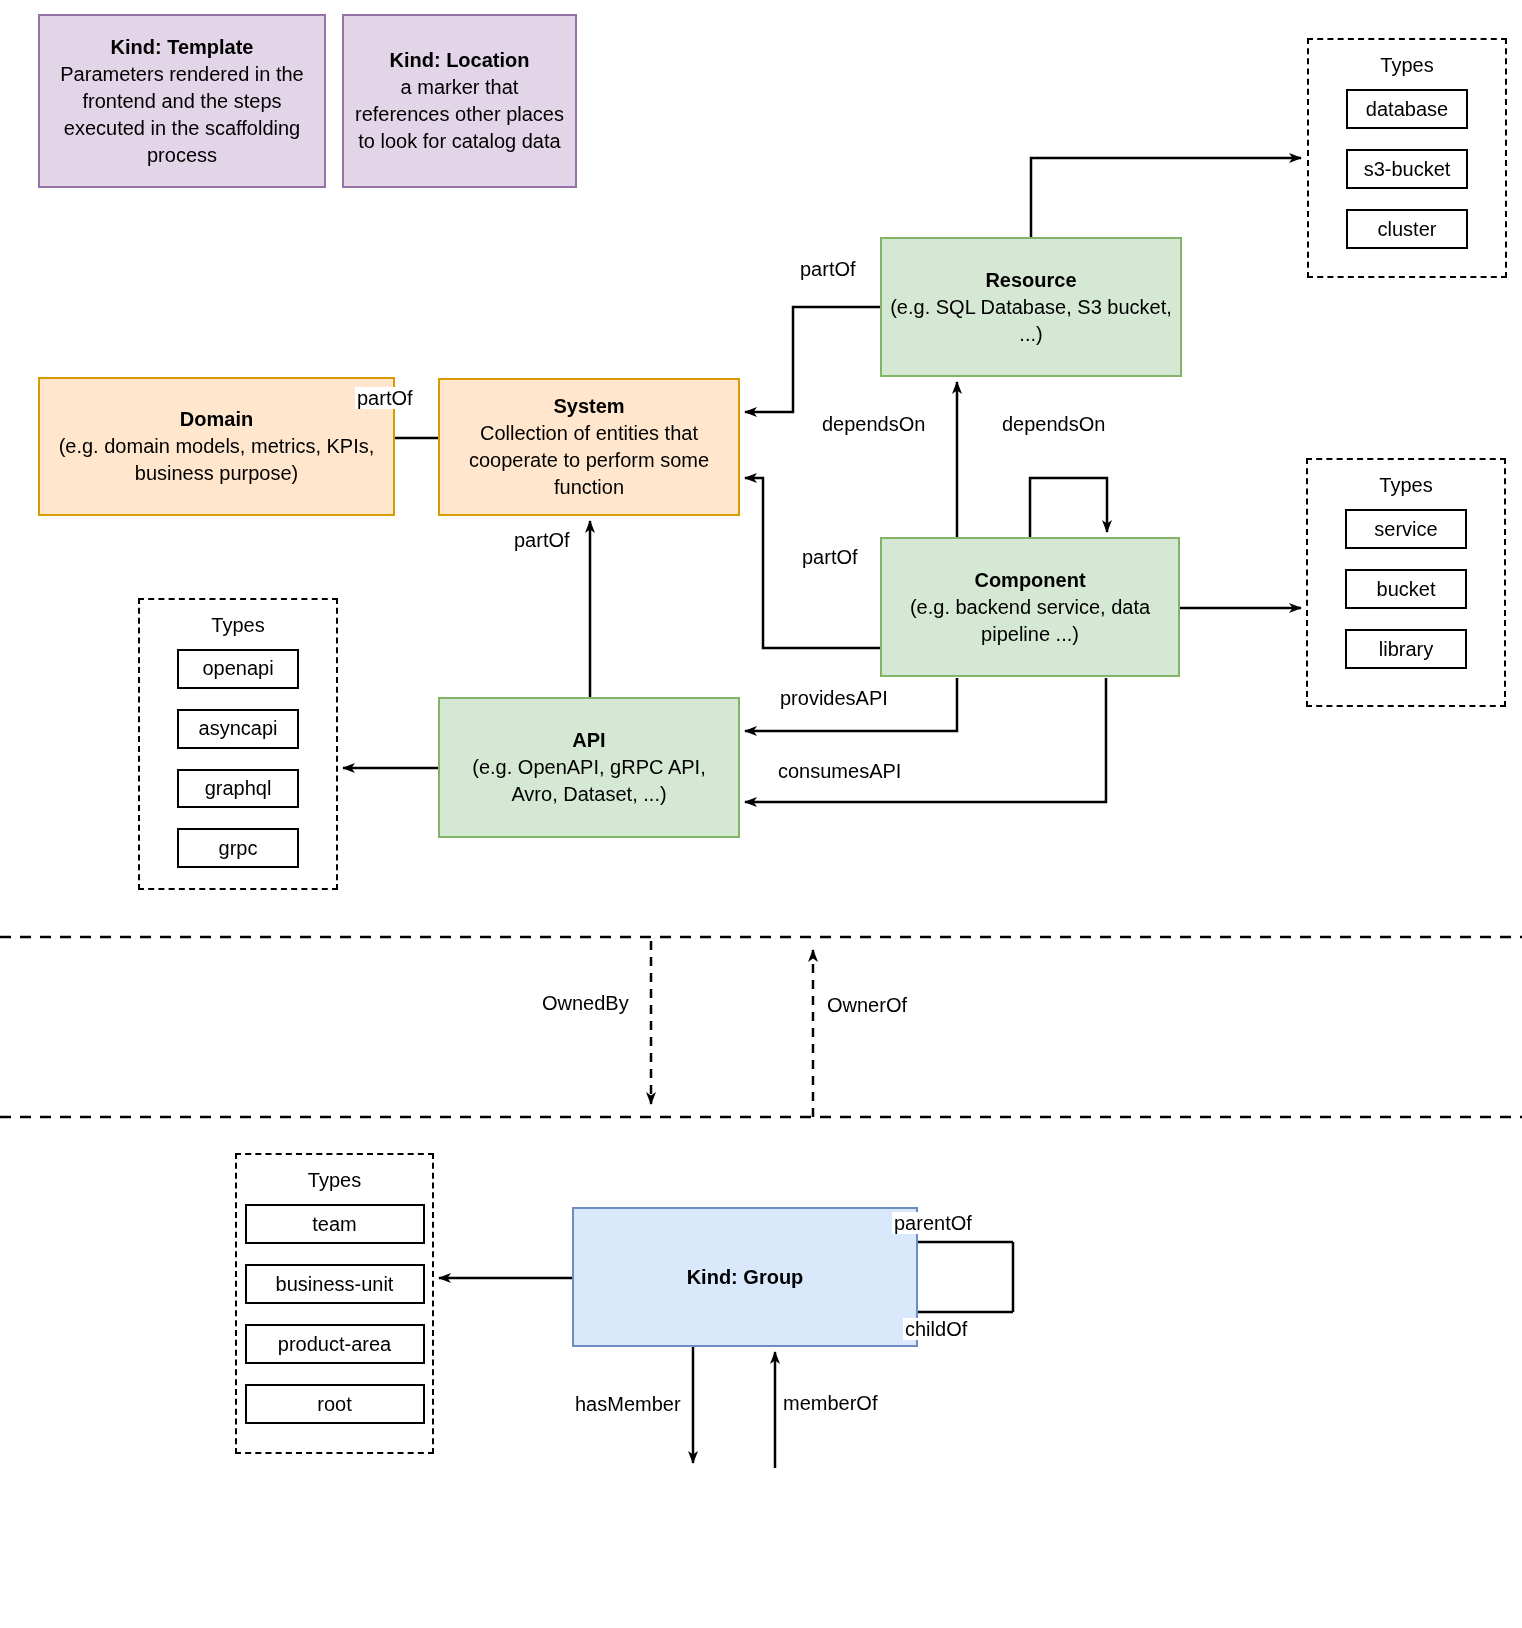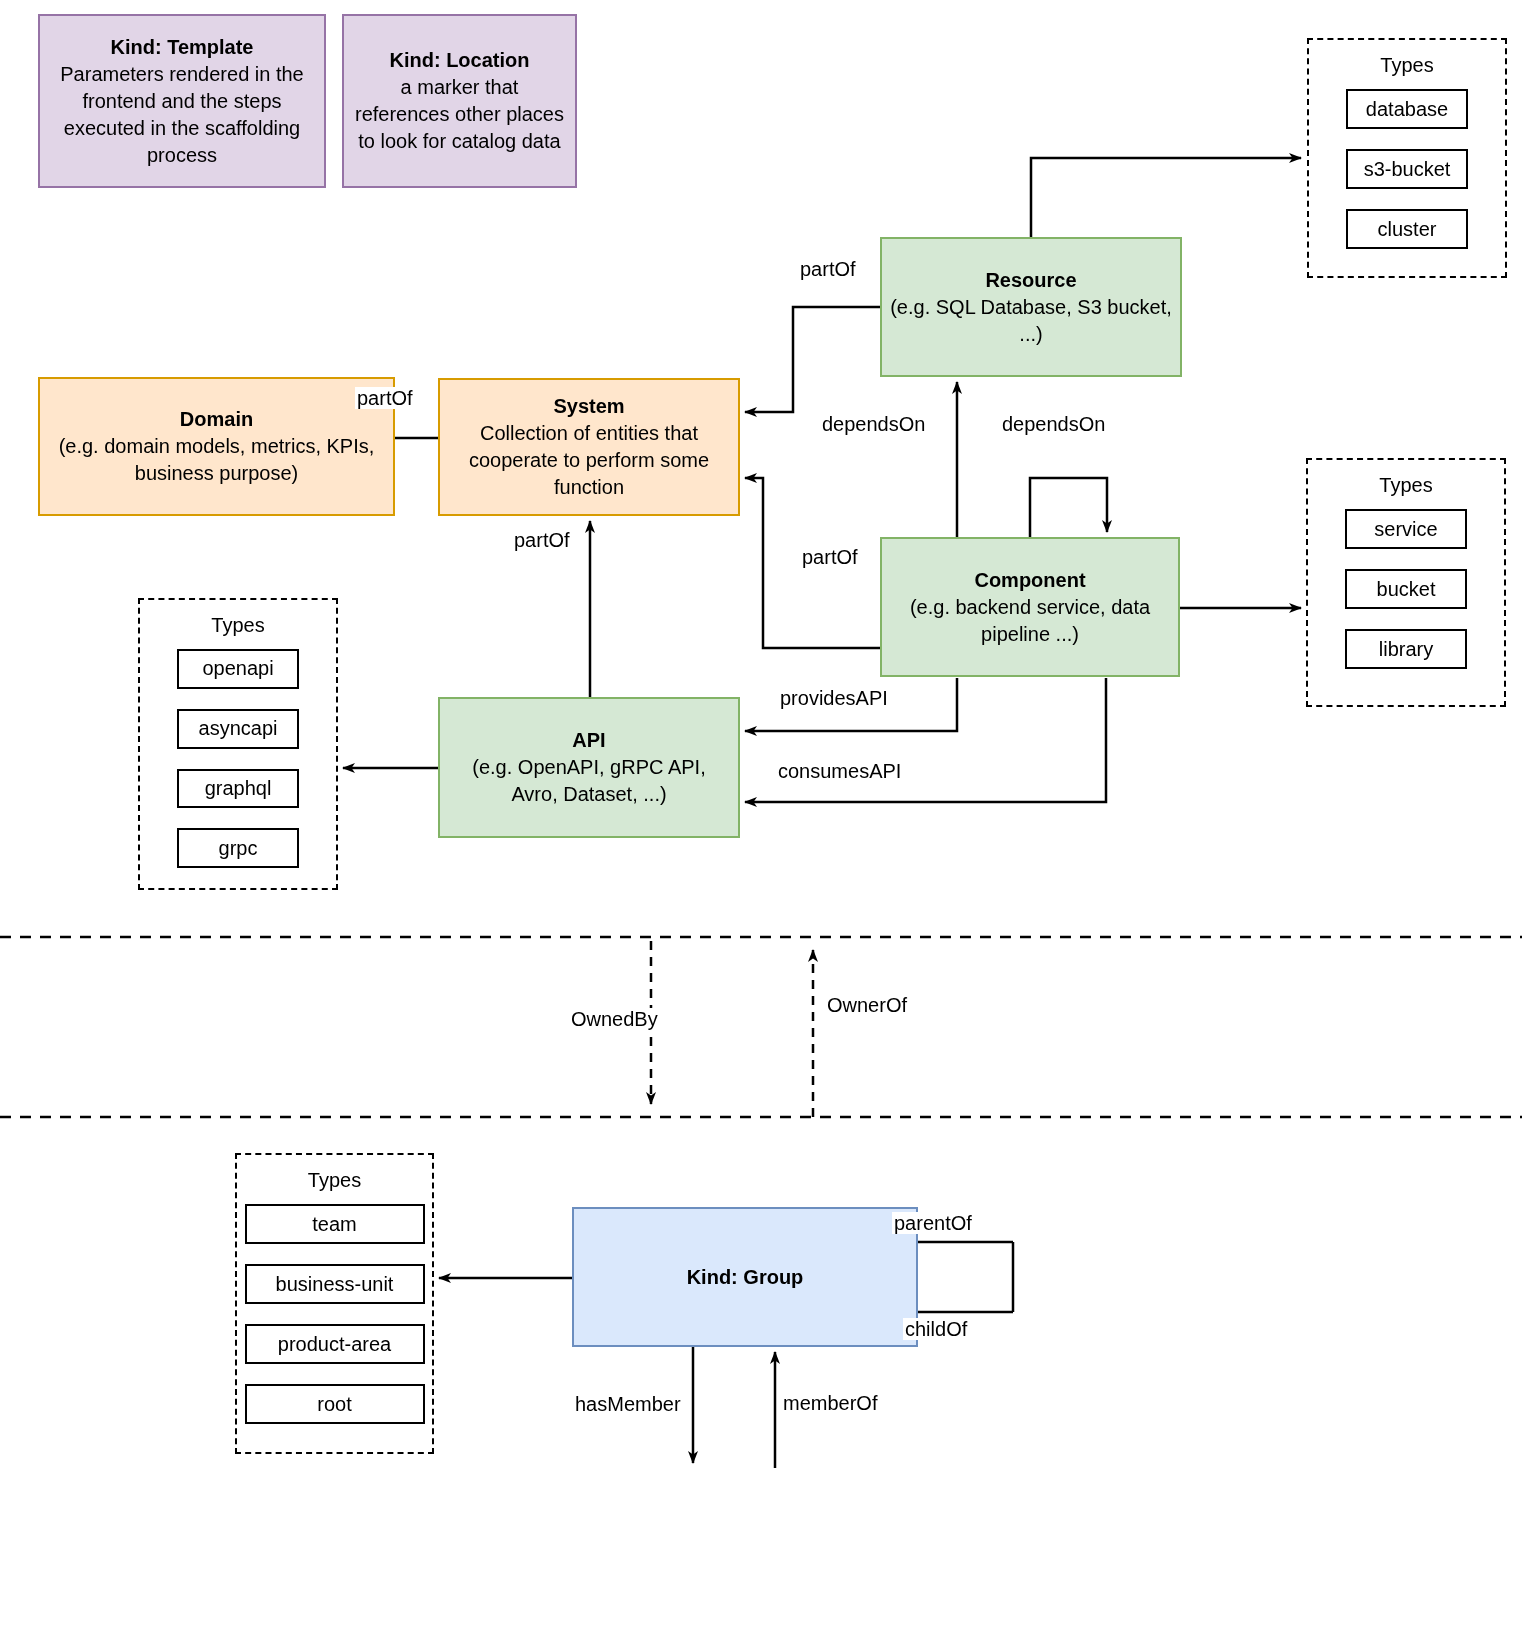--- a/index.html
+++ b/index.html
@@ -139,20 +139,20 @@
   </div>
 
   <div class="lbl" style="left:798px;top:258px;">partOf</div>
   <div class="lbl" style="left:820px;top:413px;">dependsOn</div>
   <div class="lbl" style="left:1000px;top:413px;">dependsOn</div>
   <div class="lbl" style="left:800px;top:546px;">partOf</div>
   <div class="lbl" style="left:355px;top:387px;">partOf</div>
   <div class="lbl" style="left:512px;top:529px;">partOf</div>
   <div class="lbl" style="left:778px;top:687px;">providesAPI</div>
   <div class="lbl" style="left:776px;top:760px;">consumesAPI</div>
-  <div class="lbl" style="left:569px;top:992px;margin-top:16px;">OwnedBy</div>
+  <div class="lbl" style="left:540px;top:992px;">OwnedBy</div>
   <div class="lbl" style="left:825px;top:994px;">OwnerOf</div>
   <div class="lbl" style="left:892px;top:1212px;">parentOf</div>
   <div class="lbl" style="left:903px;top:1318px;">childOf</div>
   <div class="lbl" style="left:573px;top:1393px;">hasMember</div>
   <div class="lbl" style="left:781px;top:1392px;">memberOf</div>
 
 </div>
 
 </body></html>

